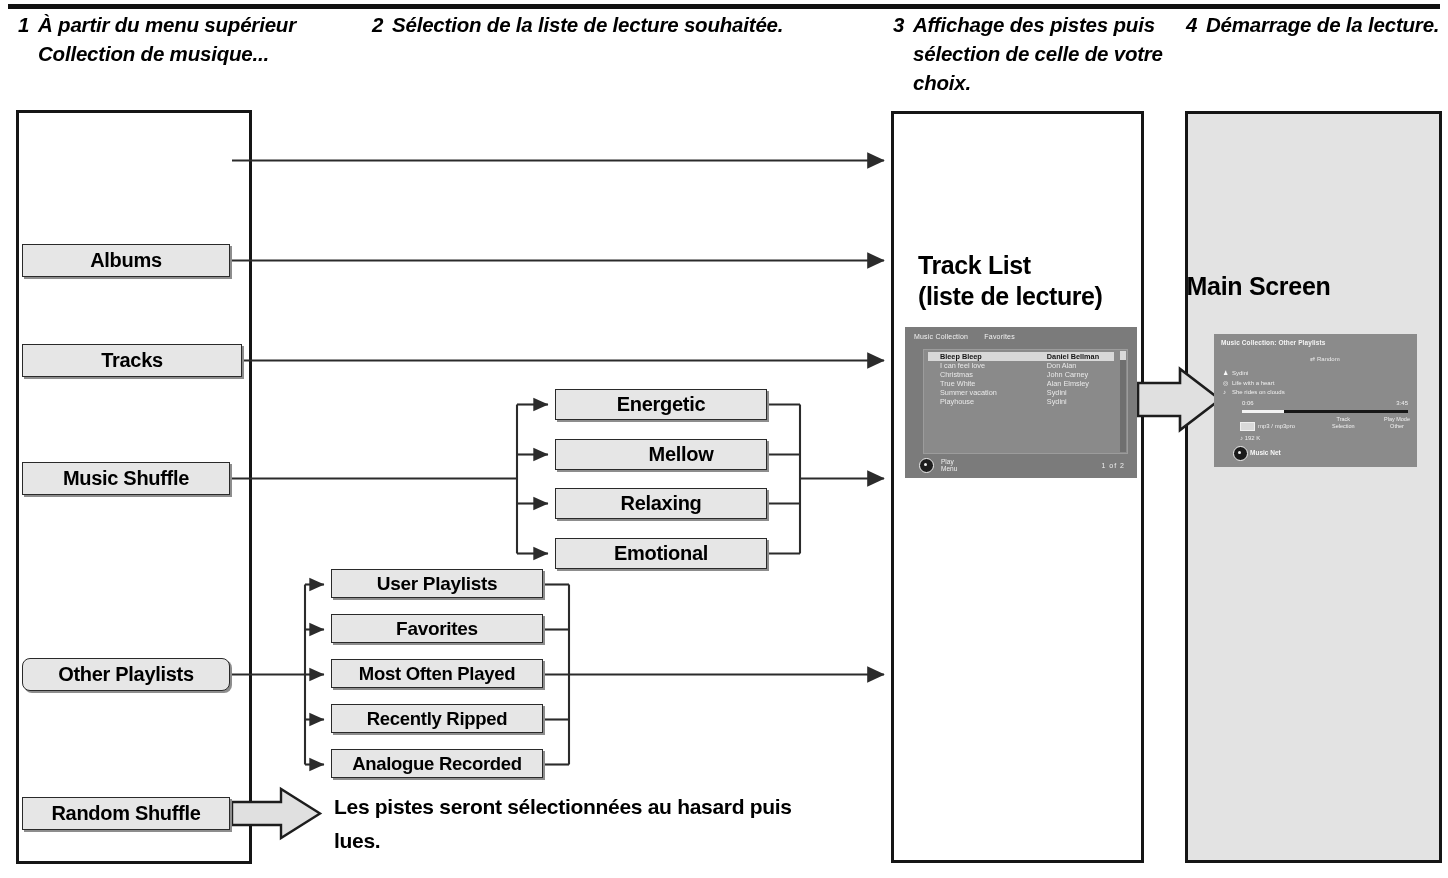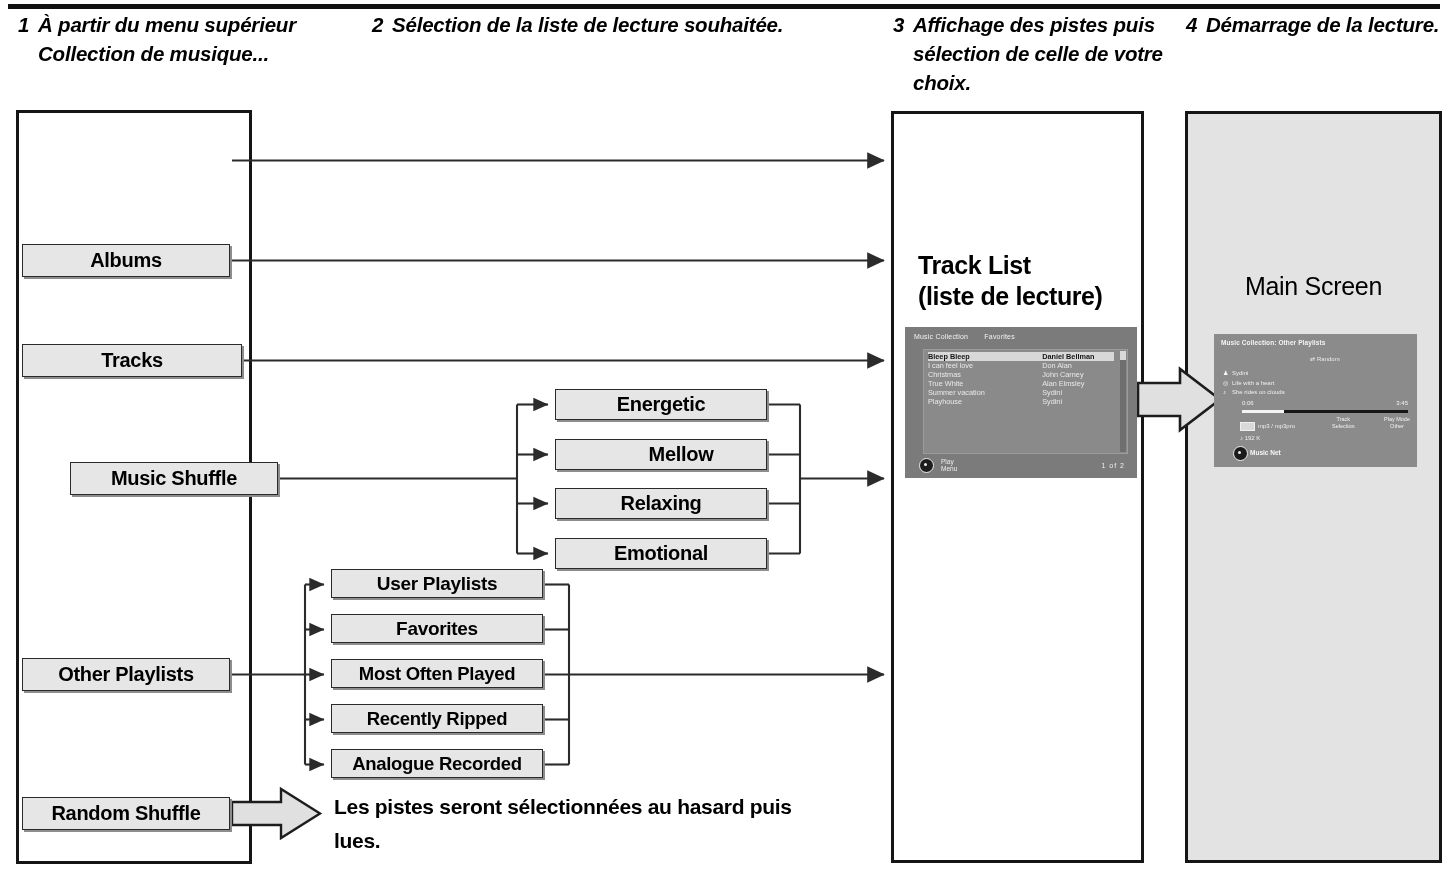--- a/index.html
+++ b/index.html
@@ -40,22 +40,22 @@
   }
   .btn.lvl1{font-size:20px;height:33px;}
   .btn.mood{font-size:20px;height:31px;}
   .btn.pl{font-size:19px;height:29px;}
   .btn.pl.small{font-size:18.5px;}
 
   
   #b-artists      {left:22px; top:144px; width:208px;}
   #b-albums       {left:22px; top:244px; width:208px;}
   #b-tracks       {left:22px; top:344px; width:220px;}
-  #b-musicshuffle {left:22px; top:462px; width:208px;margin-left:48px;}
-  #b-otherpl      {left:22px; top:658px; width:208px;}
+  #b-musicshuffle {left:22px; top:462px; width:208px;}
+  #b-otherpl      {left:22px; top:658px; width:208px;border-radius:8px;}
   #b-randomshuffle{left:22px; top:797px; width:208px;}
 
   
   #b-energetic {left:555px; top:389px; width:212px;}
   #b-mellow    {left:555px; top:439px; width:212px;padding-left:40px;}
   #b-relaxing  {left:555px; top:488px; width:212px;}
   #b-emotional {left:555px; top:538px; width:212px;}
 
   
   #b-userpl    {left:331px; top:569px; width:212px;}
@@ -73,33 +73,33 @@
   
   #tracklist-screen{
     position:absolute;left:905px;top:327px;width:232px;height:151px;background:#7b7b7b;
   }
   .tl-menubar{position:absolute;left:9px;top:6px;font-size:7px;color:#f2f2f2;letter-spacing:0.2px;}
   .tl-menubar span{margin-right:14px;}
   .tl-listbox{position:absolute;left:18px;top:22px;width:203px;height:103px;background:#8a8a8a;border:1px solid #9c9c9c;}
   .tl-rows{position:absolute;left:4px;top:2px;width:186px;}
   .tl-row{display:flex;font-size:7.3px;line-height:9.1px;color:#e9e9e9;}
   .tl-row.sel{background:#d8d8d8;color:#151515;font-weight:bold;}
-  .tl-row .t{width:124px;overflow:hidden;white-space:nowrap;}
+  .tl-row .t{width:124px;overflow:hidden;white-space:nowrap;padding-left:12px;}
   .tl-row .a{width:78px;overflow:hidden;white-space:nowrap;}
   .tl-scroll{position:absolute;right:1px;top:1px;width:6px;height:101px;background:#6f6f6f;}
   .tl-thumb{position:absolute;left:0;top:0;width:6px;height:9px;background:#d9d9d9;}
   .tl-foot{position:absolute;left:14px;bottom:5px;width:206px;display:flex;align-items:center;justify-content:space-between;}
   .tl-foot .lbl{font-size:6.5px;color:#efefef;line-height:7px;}
   .tl-badge{width:22px;height:16px;position:relative;}
   .tl-badge .disc{position:absolute;left:0;top:1px;width:13px;height:13px;border-radius:50%;background:#1d1d1d;border:1.5px solid #f0f0f0;}
   .tl-badge .disc:after{content:"";position:absolute;left:4.2px;top:4.2px;width:3px;height:3px;border-radius:50%;background:#efefef;}
   .tl-pageno{font-size:7px;color:#f0f0f0;letter-spacing:1px;}
 
   
-  .p4-title{position:absolute;left:1185px;top:272px;width:257px;text-align:center;font-size:25px;font-weight:normal;letter-spacing:-0.3px;}
+  .p4-title{position:absolute;left:1130px;top:272px;width:257px;text-align:center;font-size:25px;font-weight:bold;letter-spacing:-0.3px;}
   #main-screen{position:absolute;left:1214px;top:334px;width:203px;height:133px;background:#8b8b8b;}
   .ms-head{position:absolute;left:7px;top:5px;font-size:6.5px;color:#f4f4f4;font-weight:bold;letter-spacing:0.1px;}
   .ms-repeat{position:absolute;left:96px;top:21px;font-size:6px;color:#ececec;}
   .ms-repeat .g{display:inline-block;width:7px;}
   .ms-meta{position:absolute;left:9px;top:35px;}
   .ms-meta div{font-size:6px;color:#efefef;line-height:9.5px;white-space:nowrap;}
   .ms-meta .ic{display:inline-block;width:9px;color:#fafafa;}
   .ms-time{position:absolute;left:28px;top:66px;font-size:6px;color:#f2f2f2;}
   .ms-total{position:absolute;right:9px;top:66px;font-size:6px;color:#f2f2f2;}
   .ms-bar{position:absolute;left:28px;top:76px;width:166px;height:3px;background:#171717;}

